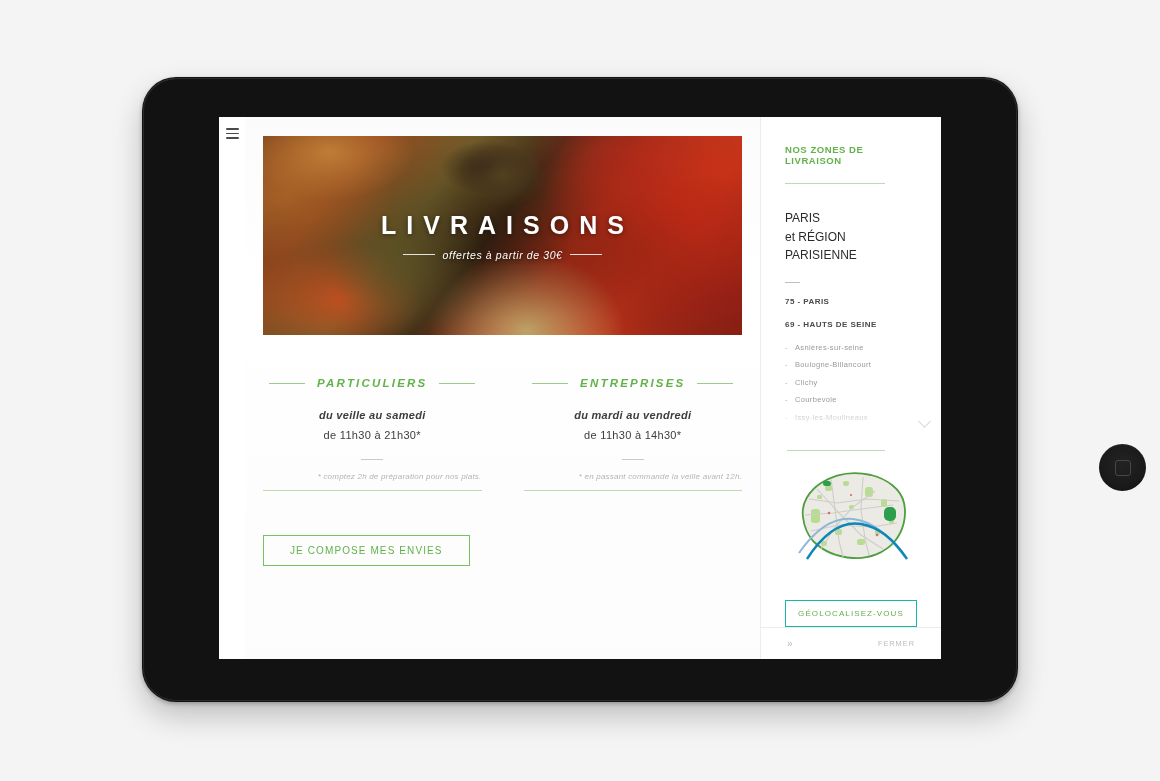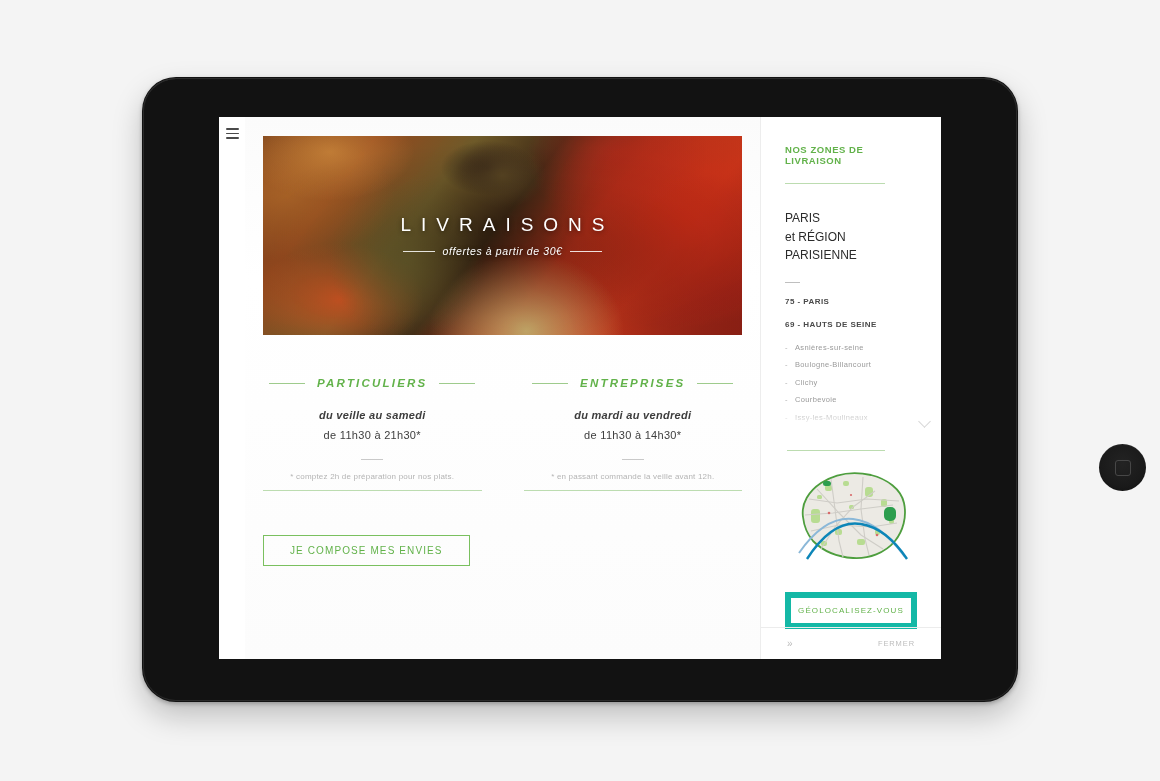--- a/index.html
+++ b/index.html
@@ -100,21 +100,21 @@
   #hero-dark{
     position:absolute; inset:0;
     background:radial-gradient(ellipse 62% 52% at 50% 55%, rgba(0,0,0,.30) 0%, rgba(0,0,0,.06) 70%, rgba(0,0,0,0) 100%);
   }
   #hero-text{
     position:absolute; inset:0;
     display:flex;flex-direction:column;align-items:center;justify-content:center;
     color:#fff;
   }
   #hero-title{
-    font-size:19px; letter-spacing:10px; font-weight:400;
+    font-size:25px; letter-spacing:10px; font-weight:700;
     text-shadow:0 1px 5px rgba(0,0,0,.45);
     padding-left:10px;
   }
   #hero-sub-wrap{
     display:flex; align-items:center; gap:7px; margin-top:9px;
   }
   .hero-rule{ width:32px;height:1px;background:rgba(255,255,255,.85); }
   #hero-sub{
     font-size:10.5px; font-style:italic; letter-spacing:.6px;
     text-shadow:0 1px 4px rgba(0,0,0,.5);
@@ -142,21 +142,21 @@
   }
   .col-l1{
     text-align:center;margin-top:20px;font-size:11px;font-style:italic;
     font-weight:700;color:#3d3d3d;letter-spacing:.3px;
   }
   .col-l2{
     text-align:center;margin-top:8px;font-size:11px;color:#3d3d3d;letter-spacing:.3px;
   }
   .col-mini-rule{ width:22px;height:1px;background:#c9c9c9;margin:18px auto 0; }
   .col-note{
-    text-align:center;margin-top:12px;font-size:8px;
+    text-align:right;margin-top:12px;font-size:8px;font-style:italic;
     color:#b4b4b4;letter-spacing:.2px;
   }
 
   
   #cta-wrap{ display:flex; justify-content:flex-start; margin-top:44px; }
   #cta{
     border:1px solid #7ac05f; color:#62b24a;
     background:transparent; cursor:pointer;
     font-size:10px; letter-spacing:1.1px;
     padding:9px 26px;
@@ -201,22 +201,22 @@
     position:absolute; right:-12px; bottom:4px;
     width:9px;height:9px;
     border-right:1.2px solid #c8c8c8; border-bottom:1.2px solid #c8c8c8;
     transform:rotate(45deg);
     opacity:.75; cursor:pointer;
   }
   #side-rule2{ width:98px;height:1px;background:#bcdcb0;margin:20px 0 0 2px; }
 
   #map-wrap{ margin-top:18px; display:flex;justify-content:center; }
   #geo-btn{
-    margin-top:26px;
-    border:6px solid #14b8a6; color:#62b24a; background:transparent;
+    margin-top:34px;
+    border:1px solid #14b8a6; color:#62b24a; background:transparent;
     font-size:8px; letter-spacing:1.1px; padding:8px 0; width:100%;
     cursor:pointer; font-family:"Liberation Sans", sans-serif;
   }
 
   #side-footer{
     position:absolute;left:0;right:0;bottom:0;height:32px;
     border-top:1px solid #ececec;
     display:flex;align-items:center;justify-content:space-between;
     padding:0 26px;
   }

